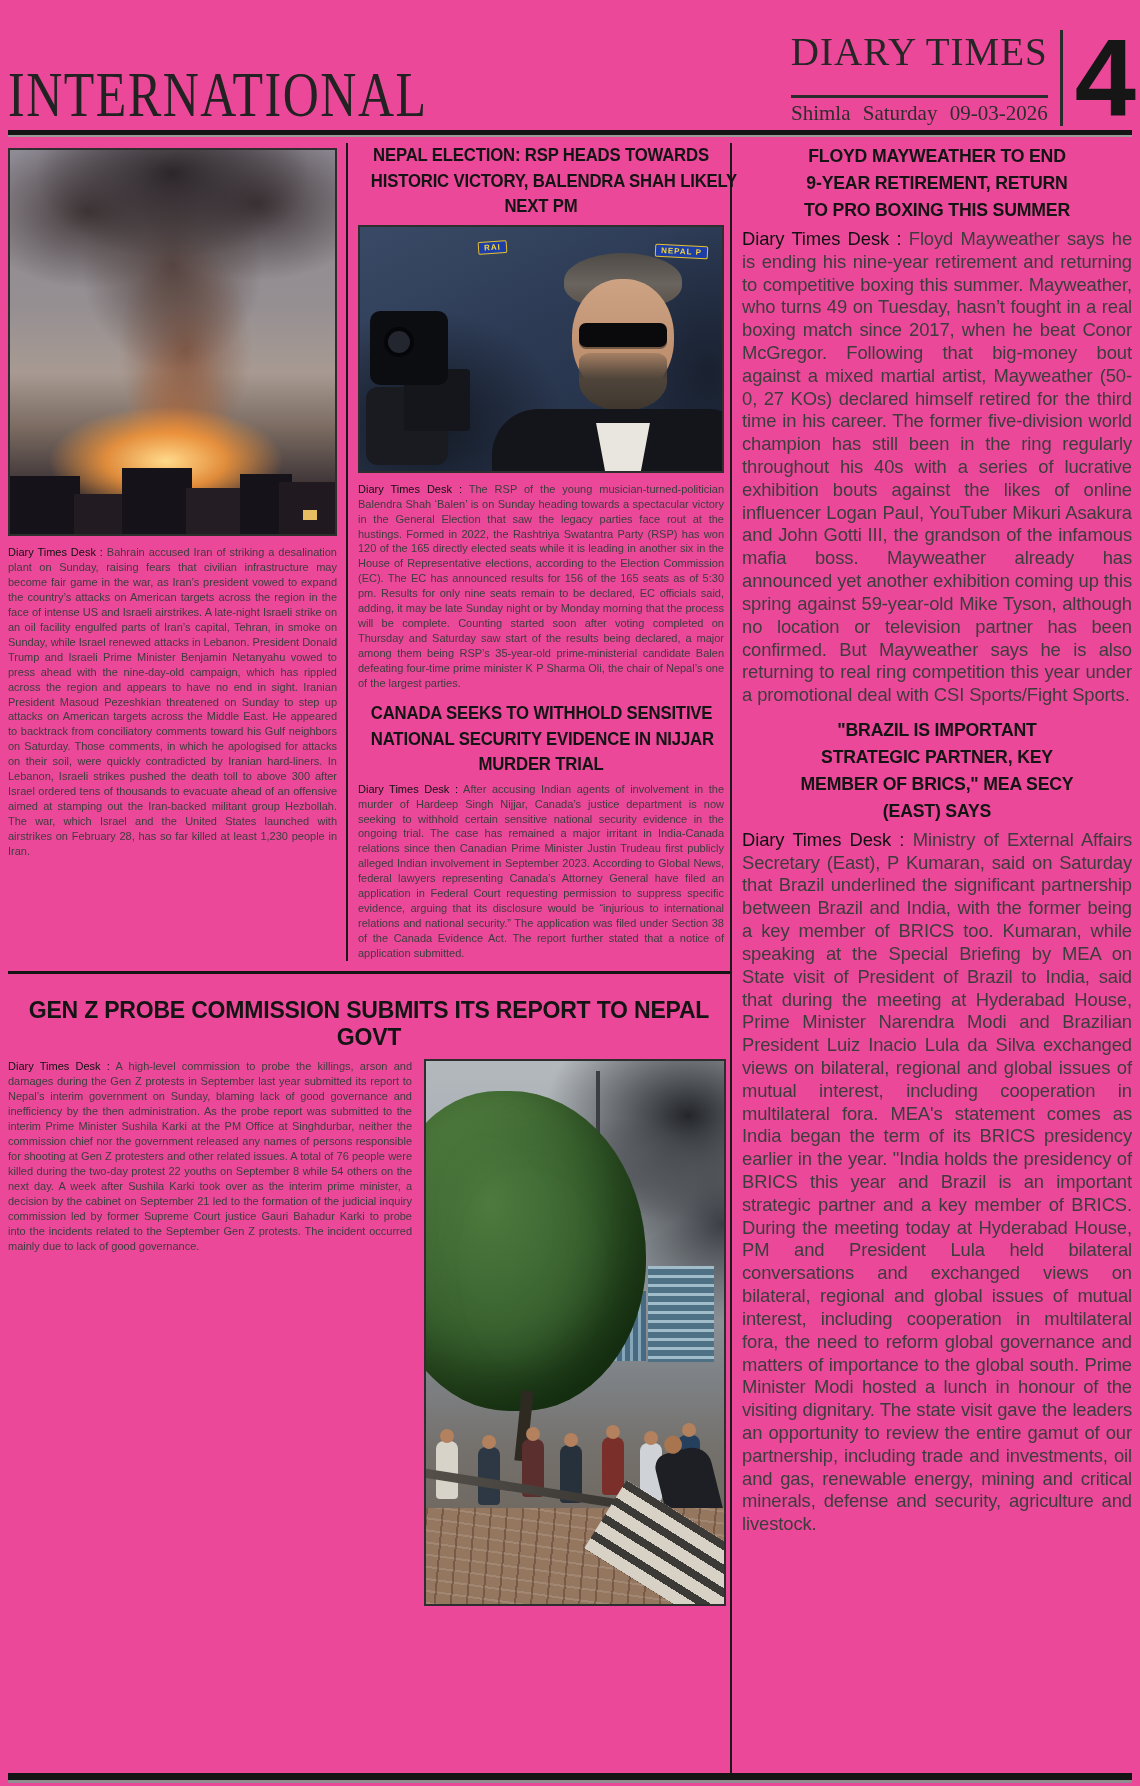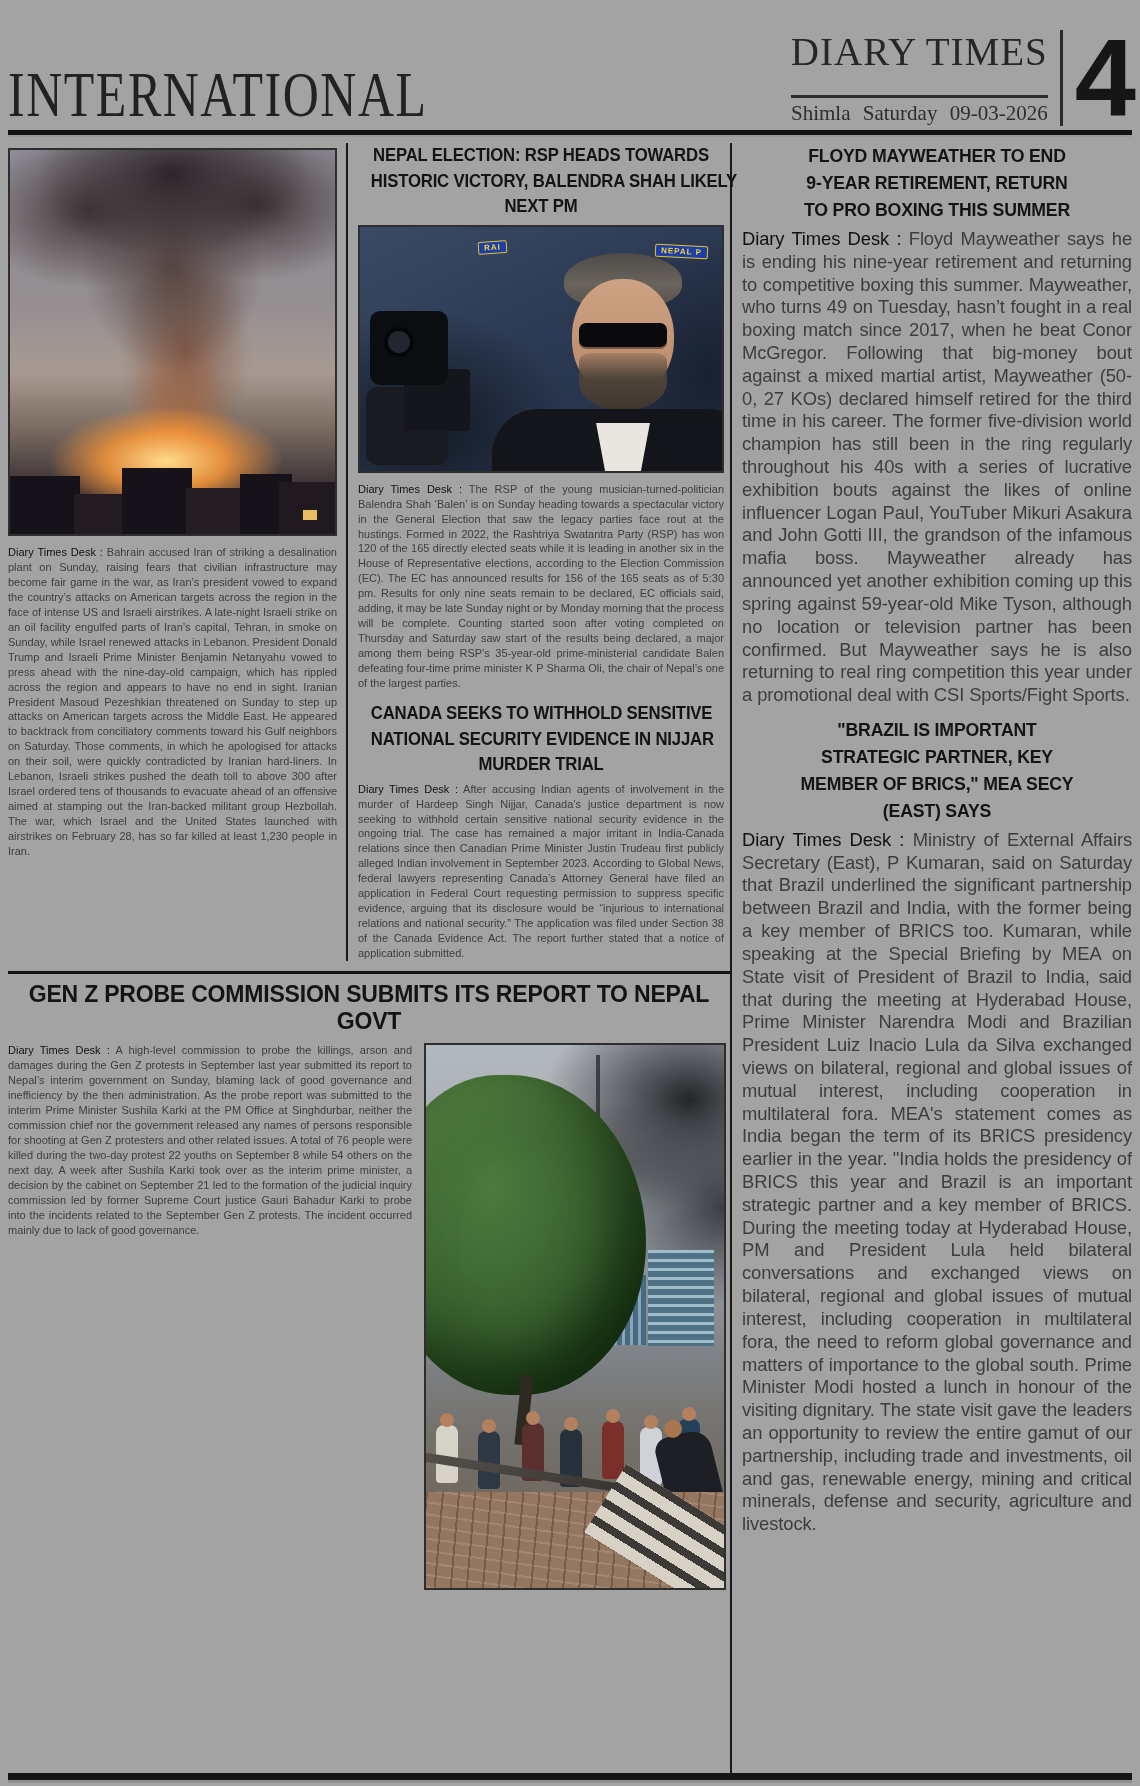--- a/index.html
+++ b/index.html
@@ -1,18 +1,18 @@
 <!DOCTYPE html>
 <html><head>
 <meta charset="utf-8">
 <style>
   * { margin:0; padding:0; box-sizing:border-box; }
   html,body { background:#e9e9e9; }
   .page {
-    width:1140px; height:1786px; margin:0 auto; background:#a3a3a3;
+    width:1140px; height:1786px; margin:0 auto; background:#ec4899;
     position:relative; overflow:hidden;
     font-family:"Liberation Sans", sans-serif; color:#3e3e3e;
     padding:0 8px;
   }
   
   .masthead { height:96px; margin-top:30px; position:relative; display:flex; justify-content:space-between; align-items:flex-end; }
   .section-title {
     font-family:"Liberation Serif", serif; font-weight:400; color:#222;
     font-size:64px; letter-spacing:2px; transform:scaleX(.78); transform-origin:left bottom;
     white-space:nowrap; line-height:.95;
@@ -125,21 +125,21 @@
   .p3-puller::before { content:""; position:absolute; top:-16px; left:14px; width:18px; height:18px; border-radius:50%; background:#a8754f; }
   .p3-pole { left:-10px; top:430px; width:300px; height:9px; background:linear-gradient(90deg,#55504a,#2c2a27); transform:rotate(9deg); border-radius:4px; }
   .p3-street { left:0; right:0; bottom:0; height:96px; background:#95765f;
     background-image:repeating-linear-gradient(95deg, rgba(60,40,28,.35) 0 2px, rgba(0,0,0,0) 2px 16px),
                      repeating-linear-gradient(8deg, rgba(255,255,255,.12) 0 2px, rgba(0,0,0,0) 2px 12px); }
   .p3-curb { right:-20px; bottom:10px; width:150px; height:80px; transform:rotate(32deg);
     background:repeating-linear-gradient(0deg,#d8d2c6 0 12px, #3c3a36 12px 20px); }
 
   
   .genz { border-top:3px solid #141414; margin-top:10px; padding-top:7px; }
-  .genz-hl { text-align:center; font-weight:700; font-size:23px; color:#141414; letter-spacing:-.2px; margin-bottom:8px; }
+  .genz-hl { text-align:center; font-weight:700; font-size:23px; color:#141414; letter-spacing:-.2px; margin-bottom:8px;margin-top:16px; }
   .genz-flex { display:flex; gap:12px; }
   .genz-text { width:404px; }
 
   .article-gap { margin-top:10px; }
   .bottom-rule { position:absolute; left:8px; right:8px; bottom:6px; height:7px; background:#141414; box-shadow:0 3px 0 #8f8f8f; }
 </style>
 </head>
 <body>
 
 <div class="page">

